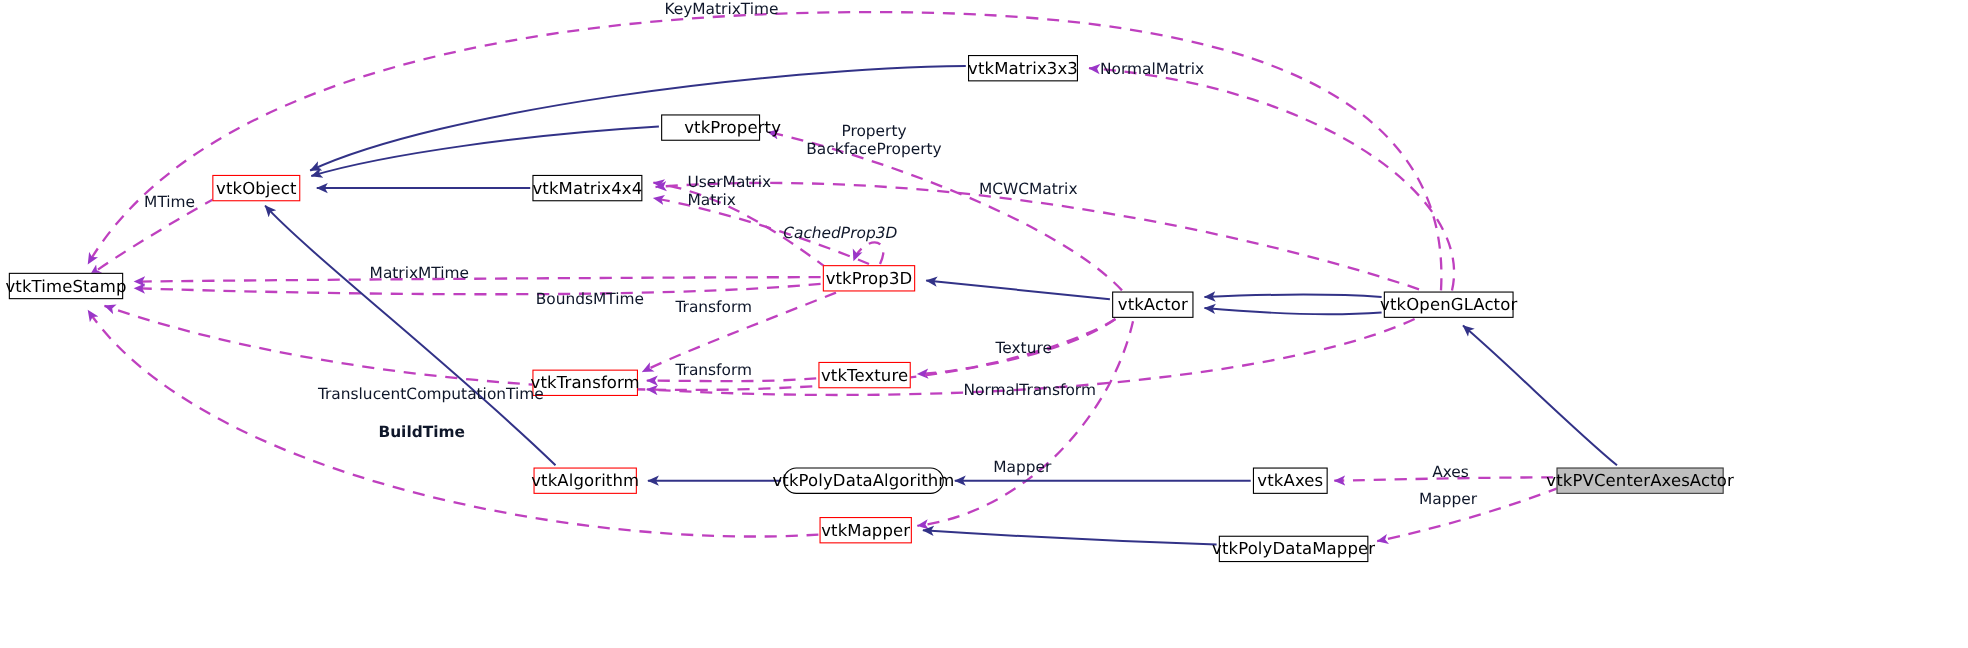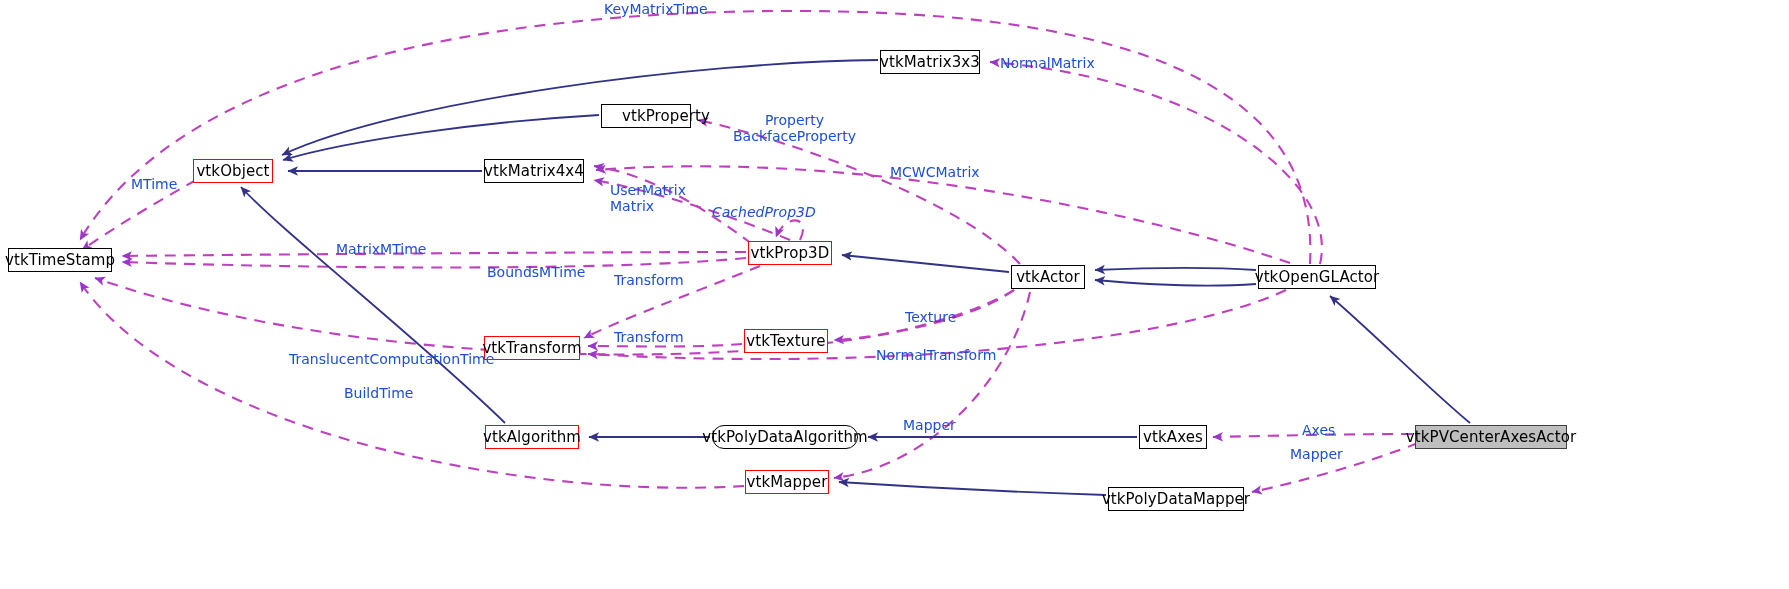--- a/index.html
+++ b/index.html
@@ -41,21 +41,21 @@
   .node.red {
     border: 1px solid #ff0000;
   }
   .node.highlight {
     background: #bfbfbf;
     border: 1px solid #404040;
   }
   .edge-label {
     position: absolute;
     font-size: 14px;
-    color: #1d4ed8;
+    color: #0f172a;
     white-space: nowrap;
     line-height: 1.12;
     text-align: center;
     z-index: 6;
     background: transparent;
   }
 </style>
 </head>
 <body>
 
@@ -206,21 +206,21 @@
 
   <div class="edge-label" style="left:1000px; top:56px;">NormalMatrix</div>
 
   <div class="edge-label" style="left:733px; top:113px; text-align:center;">
     <span>Property</span><br>
     <span>BackfaceProperty</span>
   </div>
 
   <div class="edge-label" style="left:131px; top:177px;">MTime</div>
 
-  <div class="edge-label" style="left:610px; top:159px; text-align:left;margin-top:24px;">
+  <div class="edge-label" style="left:625px; top:159px; text-align:left;">
     <span>UserMatrix</span><br>
     <span>Matrix</span>
   </div>
 
   <div class="edge-label" style="left:890px; top:165px;">MCWCMatrix</div>
 
   <div class="edge-label" style="left:712px; top:205px;font-style:italic;">CachedProp3D</div>
 
   <div class="edge-label" style="left:336px; top:242px;">MatrixMTime</div>
 
@@ -229,21 +229,21 @@
   <div class="edge-label" style="left:614px; top:273px;">Transform</div>
 
   <div class="edge-label" style="left:905px; top:310px;">Texture</div>
 
   <div class="edge-label" style="left:614px; top:330px;">Transform</div>
 
   <div class="edge-label" style="left:876px; top:348px;">NormalTransform</div>
 
   <div class="edge-label" style="left:289px; top:352px;">TranslucentComputationTime</div>
 
-  <div class="edge-label" style="left:344px; top:386px;">BuildTime</div>
+  <div class="edge-label" style="left:344px; top:386px;font-weight:bold;">BuildTime</div>
 
   <div class="edge-label" style="left:903px; top:418px;">Mapper</div>
 
   <div class="edge-label" style="left:1302px; top:423px;">Axes</div>
 
   <div class="edge-label" style="left:1290px; top:447px;">Mapper</div>
 
 </div>
 
 </body></html>

